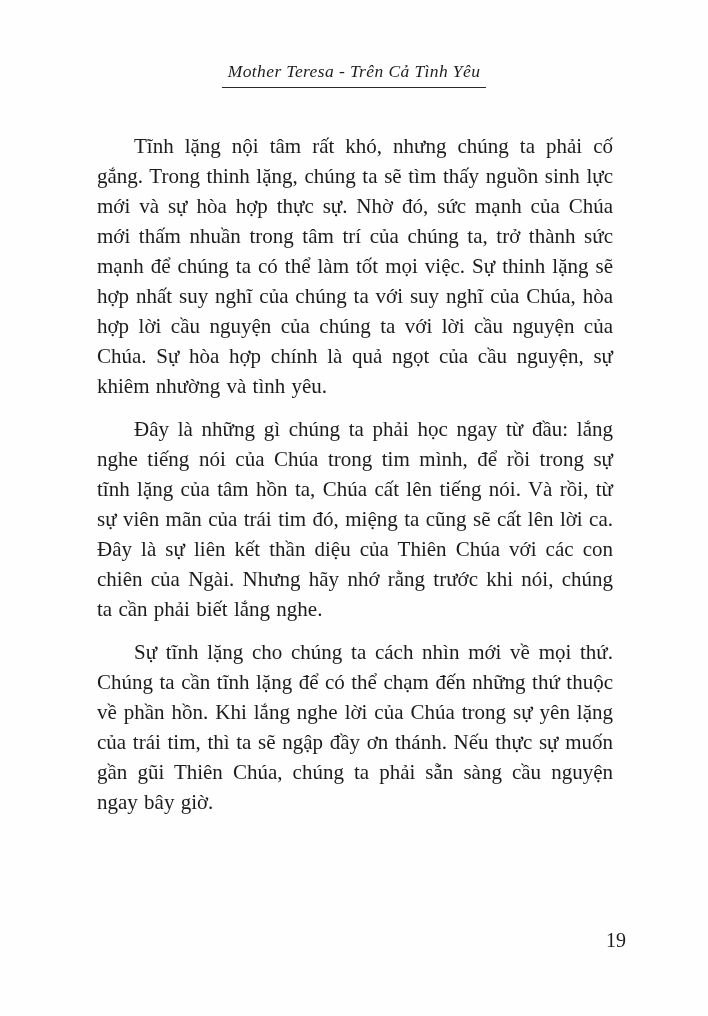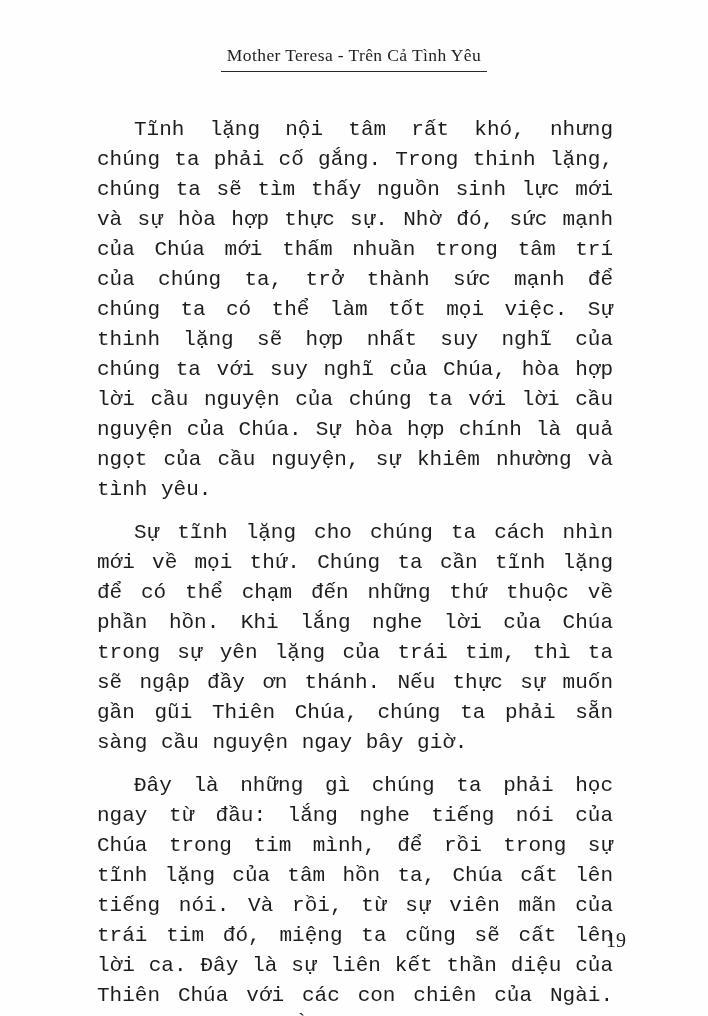--- a/index.html
+++ b/index.html
@@ -12,22 +12,23 @@
     width: 708px;
     height: 1016px;
     margin: 0 auto;
     background: #fefefe;
     color: #1b1b1b;
     font-family: "Liberation Serif", "DejaVu Serif", serif;
     overflow: hidden;
     box-sizing: border-box;
   }
   .header-wrap {
-    padding-top: 44px;
+    padding-top: 60px;
     text-align: center;
+    font-style: italic;
   }
   .running-header {
     display: inline-block;
     font-size: 17.5px;
     line-height: 22px;
     letter-spacing: 0.4px;
     color: #1e1e1e;
     padding: 0 6px 5px 6px;
     border-bottom: 1.5px solid #2a2a2a;
     white-space: nowrap;
@@ -36,21 +37,20 @@
     margin: 43px 95px 0 97px;
   }
   .body-para {
     margin: 0 0 13px 0;
     font-size: 21px;
     line-height: 30px;
     text-align: justify;
     text-indent: 37px;
     color: #1c1c1c;
     word-spacing: 1px;
-    font-family: Liberation Mono, monospace;
   }
   .page-number {
     position: absolute;
     top: 928px;
     right: 82px;
     font-size: 20px;
     line-height: 24px;
     color: #1c1c1c;
   }
 </style>
@@ -58,19 +58,19 @@
 <body>
 
 <div class="page">
 
   <div class="header-wrap">
     <div class="running-header">Mother Teresa - Trên Cả Tình Yêu</div>
   </div>
 
   <main class="content">
     <p class="body-para">Tĩnh lặng nội tâm rất khó, nhưng chúng ta phải cố gắng. Trong thinh lặng, chúng ta sẽ tìm thấy nguồn sinh lực mới và sự hòa hợp thực sự. Nhờ đó, sức mạnh của Chúa mới thấm nhuần trong tâm trí của chúng ta, trở thành sức mạnh để chúng ta có thể làm tốt mọi việc. Sự thinh lặng sẽ hợp nhất suy nghĩ của chúng ta với suy nghĩ của Chúa, hòa hợp lời cầu nguyện của chúng ta với lời cầu nguyện của Chúa. Sự hòa hợp chính là quả ngọt của cầu nguyện, sự khiêm nhường và tình yêu.</p>
+    <p class="body-para">Đây là những gì chúng ta phải học ngay từ đầu: lắng nghe tiếng nói của Chúa trong tim mình, để rồi trong sự tĩnh lặng của tâm hồn ta, Chúa cất lên tiếng nói. Và rồi, từ sự viên mãn của trái tim đó, miệng ta cũng sẽ cất lên lời ca. Đây là sự liên kết thần diệu của Thiên Chúa với các con chiên của Ngài. Nhưng hãy nhớ rằng trước khi nói, chúng ta cần phải biết lắng nghe.</p>
     <p class="body-para">Sự tĩnh lặng cho chúng ta cách nhìn mới về mọi thứ. Chúng ta cần tĩnh lặng để có thể chạm đến những thứ thuộc về phần hồn. Khi lắng nghe lời của Chúa trong sự yên lặng của trái tim, thì ta sẽ ngập đầy ơn thánh. Nếu thực sự muốn gần gũi Thiên Chúa, chúng ta phải sẵn sàng cầu nguyện ngay bây giờ.</p>
-    <p class="body-para">Đây là những gì chúng ta phải học ngay từ đầu: lắng nghe tiếng nói của Chúa trong tim mình, để rồi trong sự tĩnh lặng của tâm hồn ta, Chúa cất lên tiếng nói. Và rồi, từ sự viên mãn của trái tim đó, miệng ta cũng sẽ cất lên lời ca. Đây là sự liên kết thần diệu của Thiên Chúa với các con chiên của Ngài. Nhưng hãy nhớ rằng trước khi nói, chúng ta cần phải biết lắng nghe.</p>
   </main>
 
   <div class="page-number">19</div>
 
 </div>
 
 </body></html>

